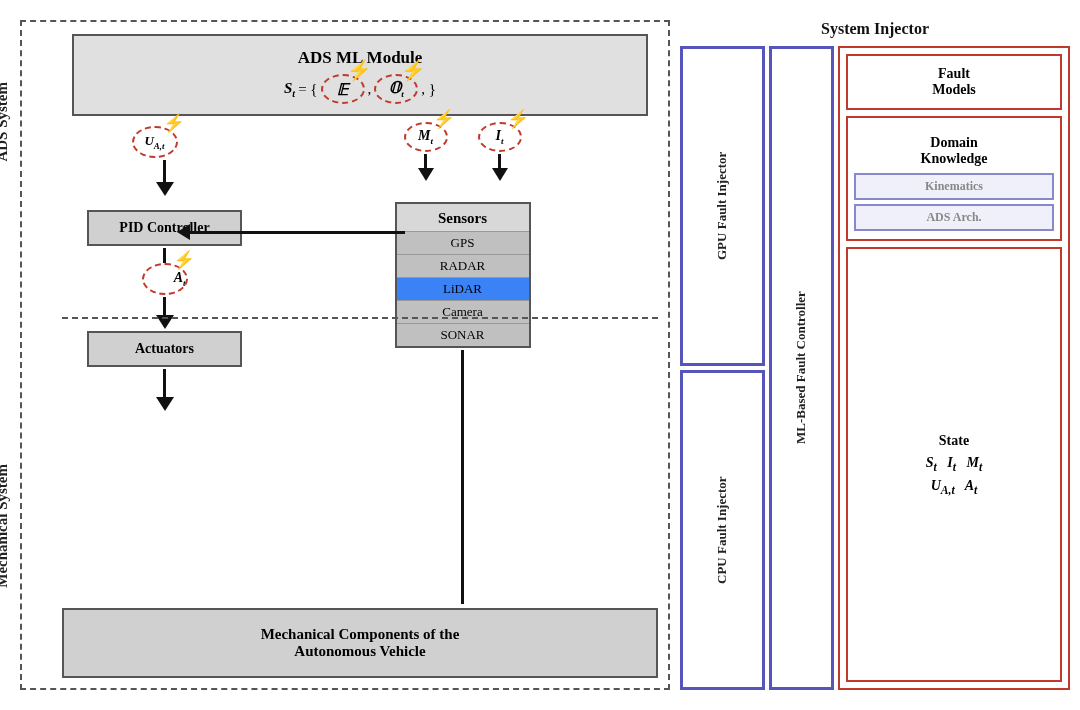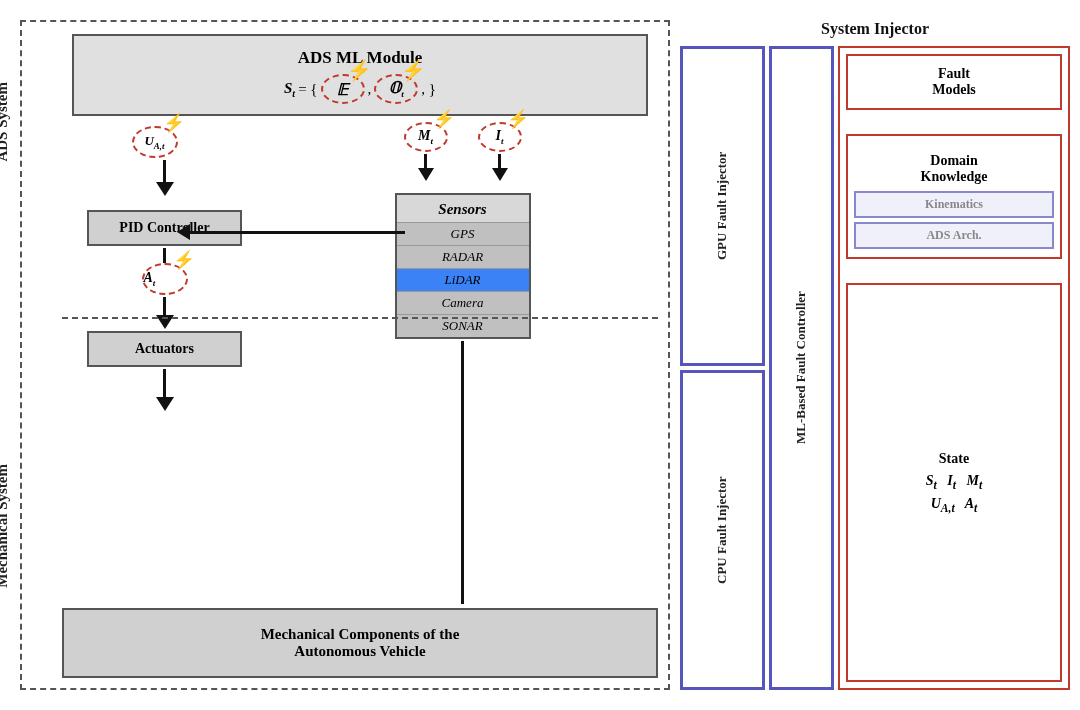--- a/index.html
+++ b/index.html
@@ -76,21 +76,21 @@
             <div style="width:3px; height:22px; background:#111; margin-top:2px;"></div>
             <div style="width:0; height:0; border-left:9px solid transparent; border-right:9px solid transparent; border-top:14px solid #111;"></div>
           </div>
 
           <div style="border:2px solid #555; background:#d0d0d0; padding:8px 14px; font-size:14px; font-weight:bold; text-align:center; width:155px; margin-top:14px;">PID Controller</div>
 
           <div style="display:flex; flex-direction:column; align-items:center; margin-top:2px;">
             <div style="width:3px; height:15px; background:#111;"></div>
 
             <div style="position:relative; display:flex; align-items:center; justify-content:center;">
-              <div style="border:2px dashed #c0392b; border-radius:50%; width:46px; height:32px; display:flex; align-items:center; justify-content:flex-start;">
+              <div style="border:2px dashed #c0392b; border-radius:50%; width:46px; height:32px; display:flex; align-items:center; justify-content:flex-end;">
                 <span style="font-weight:bold; font-style:italic; font-size:14px;">A<sub style="font-size:9px;">t</sub></span>
               </div>
               <span style="position:absolute; top:-14px; right:-8px; font-size:18px; color:#f0a800;">⚡</span>
             </div>
             <div style="width:3px; height:18px; background:#111; margin-top:2px;"></div>
             <div style="width:0; height:0; border-left:9px solid transparent; border-right:9px solid transparent; border-top:14px solid #111;"></div>
           </div>
 
           <div style="border:2px solid #555; background:#d0d0d0; padding:8px 14px; font-size:14px; font-weight:bold; text-align:center; width:155px; margin-top:2px;">Actuators</div>
 
@@ -120,21 +120,21 @@
                 <div style="border:2px dashed #c0392b; border-radius:50%; width:44px; height:30px; display:flex; align-items:center; justify-content:center;">
                   <span style="font-weight:bold; font-style:italic; font-size:14px;">I<sub style="font-size:9px;">t</sub></span>
                 </div>
                 <span style="position:absolute; top:-14px; right:-8px; font-size:18px; color:#f0a800;">⚡</span>
               </div>
               <div style="width:3px; height:14px; background:#111; margin-top:2px;"></div>
               <div style="width:0; height:0; border-left:8px solid transparent; border-right:8px solid transparent; border-top:13px solid #111;"></div>
             </div>
           </div>
 
-          <div style="border:2px solid #555; background:#d8d8d8; text-align:center; width:136px; margin-top:12px;font-style:italic;">
+          <div style="border:2px solid #555; background:#d8d8d8; text-align:center; width:136px; margin-top:21px;">
             <div style="font-size:15px; font-weight:bold; padding:6px 0 4px 0;">Sensors</div>
             <div style="background:#c0c0c0; border-top:1px solid #999; padding:3px 0; font-size:13px;">GPS</div>
             <div style="background:#c0c0c0; border-top:1px solid #999; padding:3px 0; font-size:13px;">RADAR</div>
             <div style="background:#3b82f6; border-top:1px solid #999; padding:3px 7px; font-size:13px;">LiDAR</div>
             <div style="background:#c0c0c0; border-top:1px solid #999; padding:3px 0; font-size:13px;">Camera</div>
             <div style="background:#c0c0c0; border-top:1px solid #999; padding:3px 0; font-size:13px;">SONAR</div>
           </div>
 
           <div style="display:flex; flex-direction:column; align-items:center; margin-top:2px; flex:1;">
             <div style="width:3px; background:#111; flex:1;"></div>
@@ -165,21 +165,21 @@
 
       <div style="display:flex; flex-direction:column; gap:4px; width:85px;">
         <div style="border:3px solid #5555bb; background:#fff; flex:1; display:flex; align-items:center; justify-content:center; writing-mode:vertical-rl; transform:rotate(180deg); font-size:13px; font-weight:bold; text-align:center; color:#222; padding:4px; line-height:1.3;">GPU Fault Injector</div>
         <div style="border:3px solid #5555bb; background:#fff; flex:1; display:flex; align-items:center; justify-content:center; writing-mode:vertical-rl; transform:rotate(180deg); font-size:13px; font-weight:bold; text-align:center; color:#222; padding:4px; line-height:1.3;">CPU Fault Injector</div>
       </div>
 
       <div style="width:65px; display:flex; flex-direction:column;">
         <div style="border:3px solid #5555bb; background:#fff; flex:1; display:flex; align-items:center; justify-content:center; writing-mode:vertical-rl; transform:rotate(180deg); font-size:13px; font-weight:bold; text-align:center; color:#222; padding:4px; line-height:1.3;">ML-Based Fault Controller</div>
       </div>
 
-      <div style="flex:1; border:2.5px solid #c0392b; padding:6px; display:flex; flex-direction:column; gap:24px;justify-content:space-between;">
+      <div style="flex:1; border:2.5px solid #c0392b; padding:6px; display:flex; flex-direction:column; gap:6px;justify-content:space-between;">
 
         <div style="border:2px solid #c0392b; background:#fff; text-align:center; padding:10px 4px; font-size:14px; font-weight:bold;">
           <div>Fault</div>
           <div>Models</div>
         </div>
 
         <div style="border:2px solid #c0392b; background:#fff; padding:17px 6px 8px 6px; font-size:14px; font-weight:bold;">
           <div style="text-align:center; margin-bottom:6px;">
             <span>Domain</span><br>
             <span>Knowledge</span>

